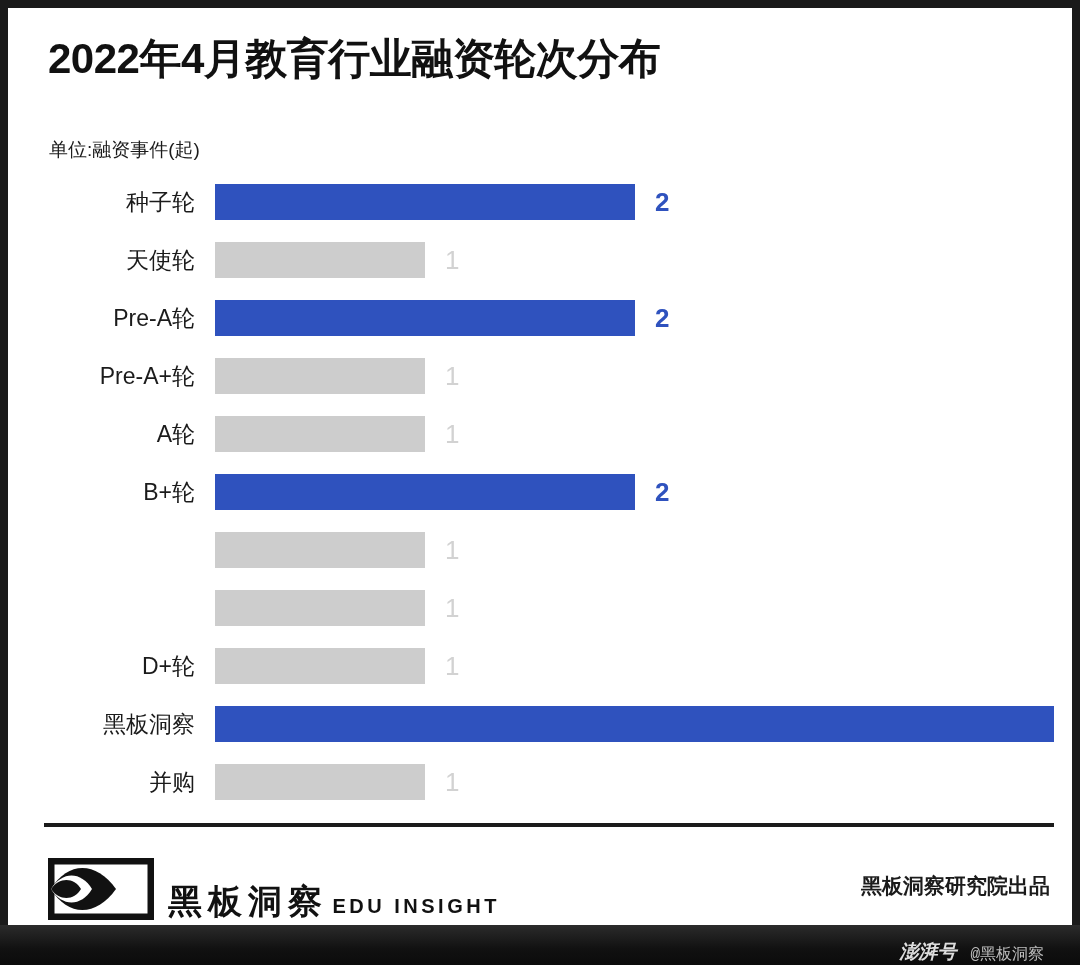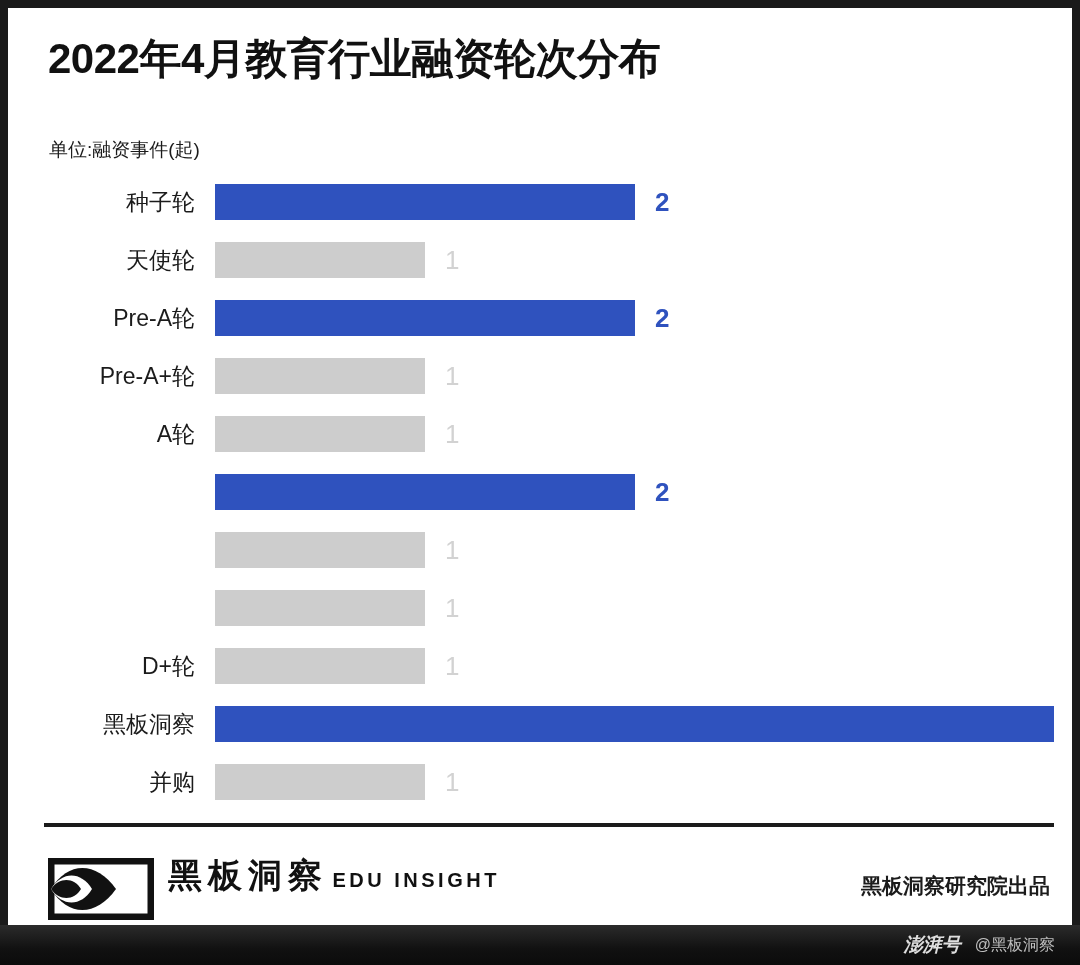--- a/index.html
+++ b/index.html
@@ -131,21 +131,21 @@
     top: 824px;
     width: 1064px;
     height: 93px;
   }
 
   .logo {
     position: absolute;
     left: 40px;
     top: 26px;
     display: flex;
-    align-items: flex-start;
+    align-items: flex-end;
   }
   .logo-mark {
     width: 106px;
     height: 62px;
     flex: 0 0 auto;
   }
   .logo-text {
     margin-left: 14px;
   }
   .logo-cn {
@@ -176,25 +176,26 @@
   }
 
   
   .watermark {
     position: absolute;
     left: 0;
     bottom: 0;
     width: 1080px;
     height: 40px;
     display: flex;
-    align-items: center;
+    align-items: flex-end;
     justify-content: flex-end;
-    padding-right: 25px;
+    padding-right: 36px;
     box-sizing: border-box;
     background: linear-gradient(to bottom, #2b2b2b 0%, #111111 60%, #0b0b0b 100%);
+    font-family: Liberation Mono, monospace;
   }
   .wm-brand {
     font-size: 19px;
     font-weight: bold;
     font-style: italic;
     color: #f0f0f0;
     opacity: .92;
     margin-right: 14px;
     white-space: nowrap;
   }
@@ -246,20 +247,21 @@
           </div>
         </div>
         <div class="row" style="top: 232px; padding-left: 48px;">
           <div class="cat-label">A轮</div>
           <div class="bar-track">
             <div class="bar grey" style="width: 210px;"></div>
             <div class="val grey" style="left: 230px;">1</div>
           </div>
         </div>
         <div class="row" style="top: 290px;">
+          <div class="cat-label">B+轮</div>
           <div class="bar-track">
             <div class="bar blue" style="width: 420px;"></div>
             <div class="val blue" style="left: 440px;">2</div>
           </div>
         </div>
         <div class="row" style="top: 348px;">
           <div class="bar-track">
             <div class="bar grey" style="width: 210px;"></div>
             <div class="val grey" style="left: 230px;">1</div>
           </div>

